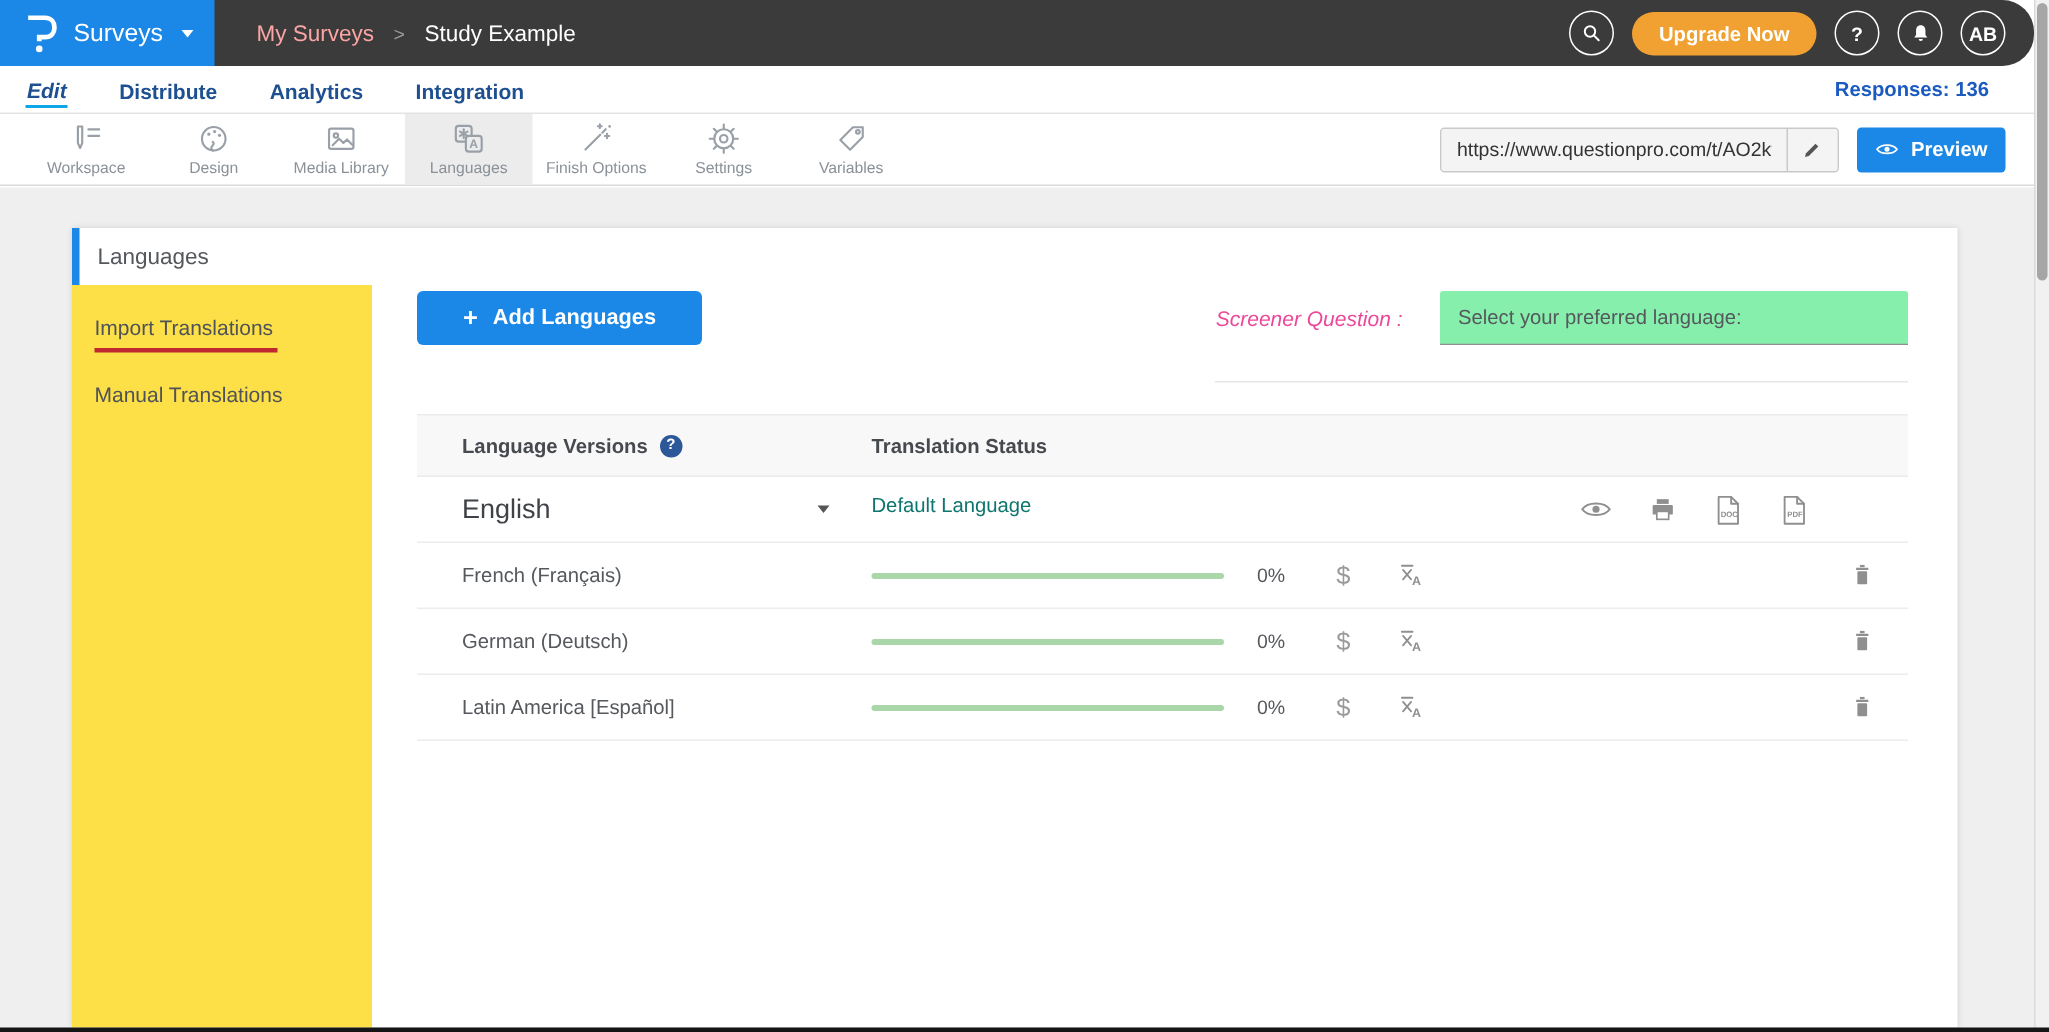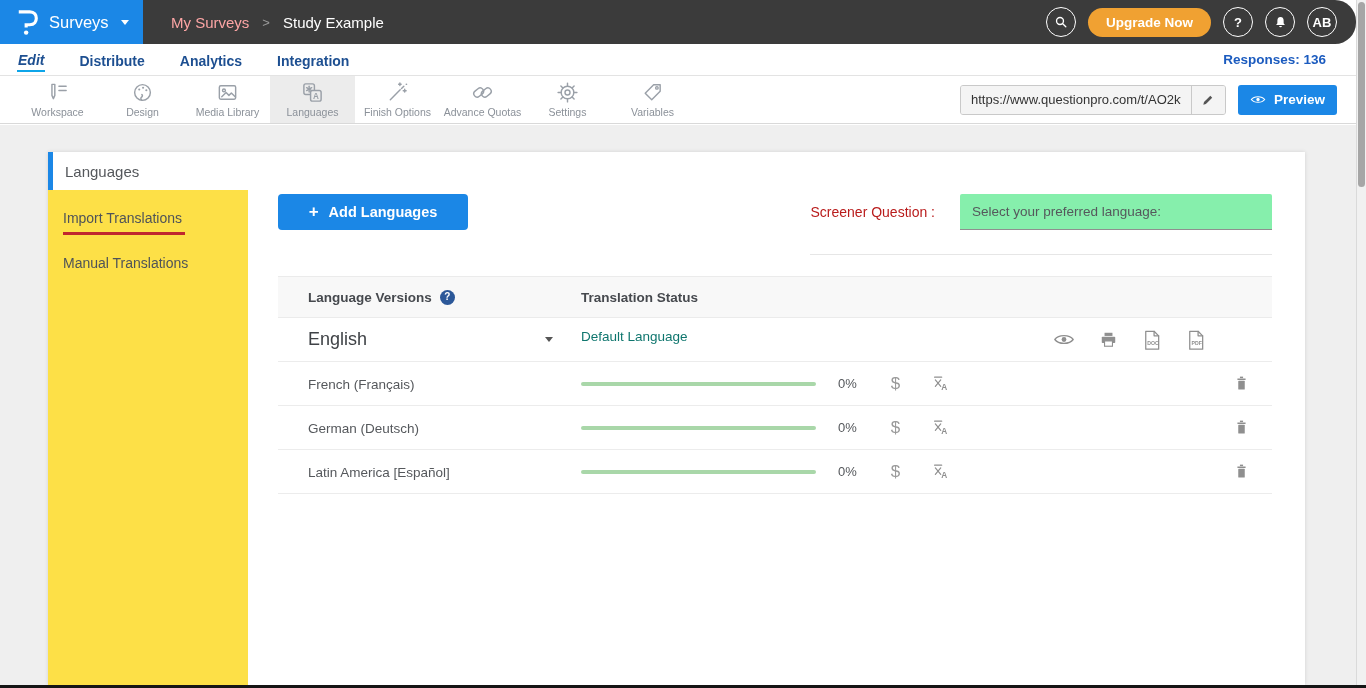--- a/index.html
+++ b/index.html
@@ -49,21 +49,21 @@
   .side-title { height:38px; border-left:5px solid #1b87e6; display:flex; align-items:center; padding-left:12px; color:#54575b; font-size:15px; background:#fff; }
   .side-body { position:absolute; top:38px; left:0; right:0; bottom:0; background:#fde047; padding-top:10px; }
   .side-item { padding:10px 15px; font-size:14px; color:#4f5358; cursor:pointer; }
   .side-item.active .lbl { display:inline-block; border-bottom:3px solid #c0272e; padding:0 3px 6px 0; }
 
   .main { position:absolute; left:200px; right:0; top:0; bottom:0; }
   .action-row { display:flex; justify-content:space-between; align-items:flex-start; padding:42px 33px 0 30px; }
   .add-btn { height:36px; width:190px; background:#1b87e6; color:#fff; border:none; border-radius:4px; font-size:14.5px; font-weight:bold; display:flex; align-items:center; justify-content:center; gap:10px; cursor:pointer; font-family:"Liberation Sans",sans-serif; }
   .add-plus { font-size:17px; font-weight:bold; }
   .screener { display:flex; align-items:center; padding-bottom:24px; border-bottom:1px solid #e6e6e6; }
-  .screener-label { font-size:14px; color:#b91c1c; margin-right:25px; }
+  .screener-label { font-size:14px; color:#ec4899; margin-right:25px;font-style:italic; }
   .screener-select { width:312px; height:36px; background:#86efac; border:none; border-bottom:1px solid #8f8f8f; border-radius:2px 2px 0 0; font-size:13.5px; color:#55585c; display:flex; align-items:center; padding:0 12px; cursor:pointer; }
 
   .table { margin:21px 33px 0 30px; }
   .thead { display:flex; align-items:center; height:42px; background:#f8f8f8; border-top:1px solid #ebebeb; border-bottom:1px solid #ebebeb; }
   .th1 { width:303px; padding-left:30px; display:flex; align-items:center; gap:8px; }
   .th-text { font-weight:bold; font-size:13.5px; color:#46494e; }
   .qbadge { width:15px; height:15px; border-radius:50%; background:#2c5899; color:#fff; font-size:10px; font-weight:bold; display:flex; align-items:center; justify-content:center; cursor:pointer; }
   .trow { display:flex; align-items:center; height:44px; border-bottom:1px solid #ececec; }
   .cell-lang { width:303px; padding-left:30px; }
   .lang-dd { width:245px; display:flex; justify-content:space-between; align-items:center; font-size:18px; color:#3f4246; cursor:pointer; }
@@ -193,29 +193,20 @@
               <line x1="16.2" y1="7.8" x2="18.6" y2="5.4"></line>
               <path d="M19.5 8.6 v3 M18 10.1 h3"></path>
               <path d="M14.5 2 v2.6 M13.2 3.3 h2.6"></path>
               <circle cx="21.3" cy="3.4" r=".9" fill="#9aa0a8" stroke="none"></circle>
             </svg>
         </span>
         <span class="tool-label">Finish Options</span>
       </div>
       <div class="tool">
         <span style="line-height:0;">
-          <svg width="23" height="23" viewBox="0 0 24 24">
-              <rect x="2.5" y="8.5" width="11" height="7" rx="3.5" transform="rotate(-40 8 12)"></rect>
-              <rect x="10.5" y="8.5" width="11" height="7" rx="3.5" transform="rotate(-40 16 12)"></rect>
-            </svg>
-        </span>
-        <span class="tool-label">Advance Quotas</span>
-      </div>
-      <div class="tool">
-        <span style="line-height:0;">
           <svg width="23" height="23" viewBox="0 0 24 24" stroke-width="1.7">
             <circle cx="12" cy="12" r="6.6"></circle>
               <circle cx="12" cy="12" r="2.6"></circle>
             <line x1="12" y1="2.2" x2="12" y2="5.2"></line>
               <line x1="12" y1="18.8" x2="12" y2="21.8"></line>
             <line x1="2.2" y1="12" x2="5.2" y2="12"></line>
               <line x1="18.8" y1="12" x2="21.8" y2="12"></line>
             <line x1="5.1" y1="5.1" x2="7.2" y2="7.2"></line>
               <line x1="16.8" y1="16.8" x2="18.9" y2="18.9"></line>
             <line x1="18.9" y1="5.1" x2="16.8" y2="7.2"></line>

